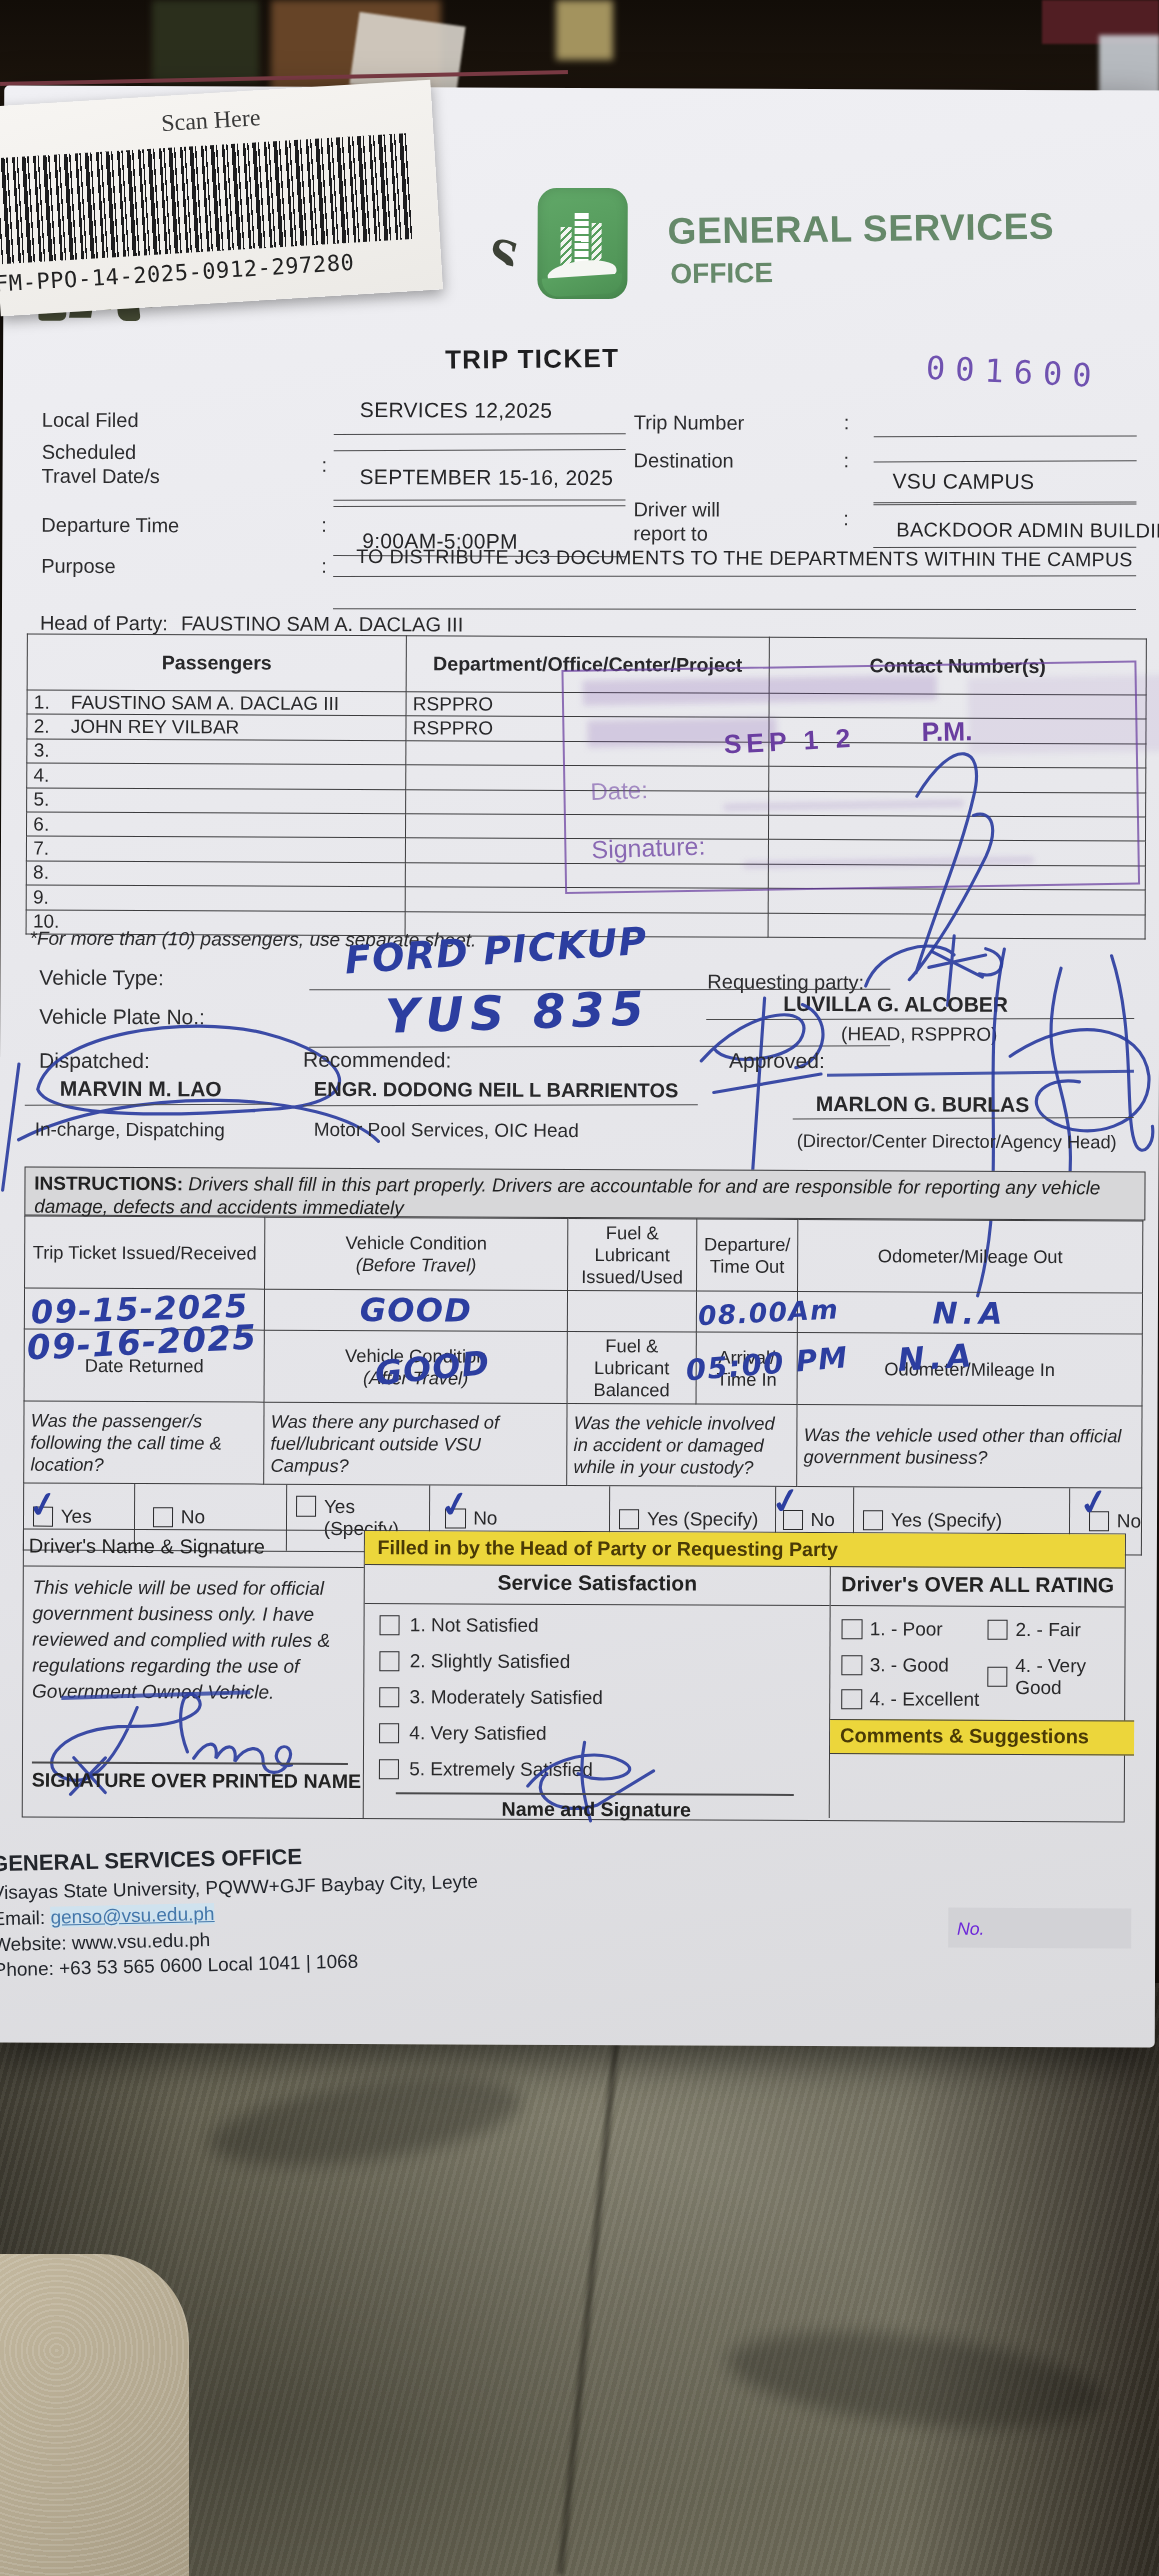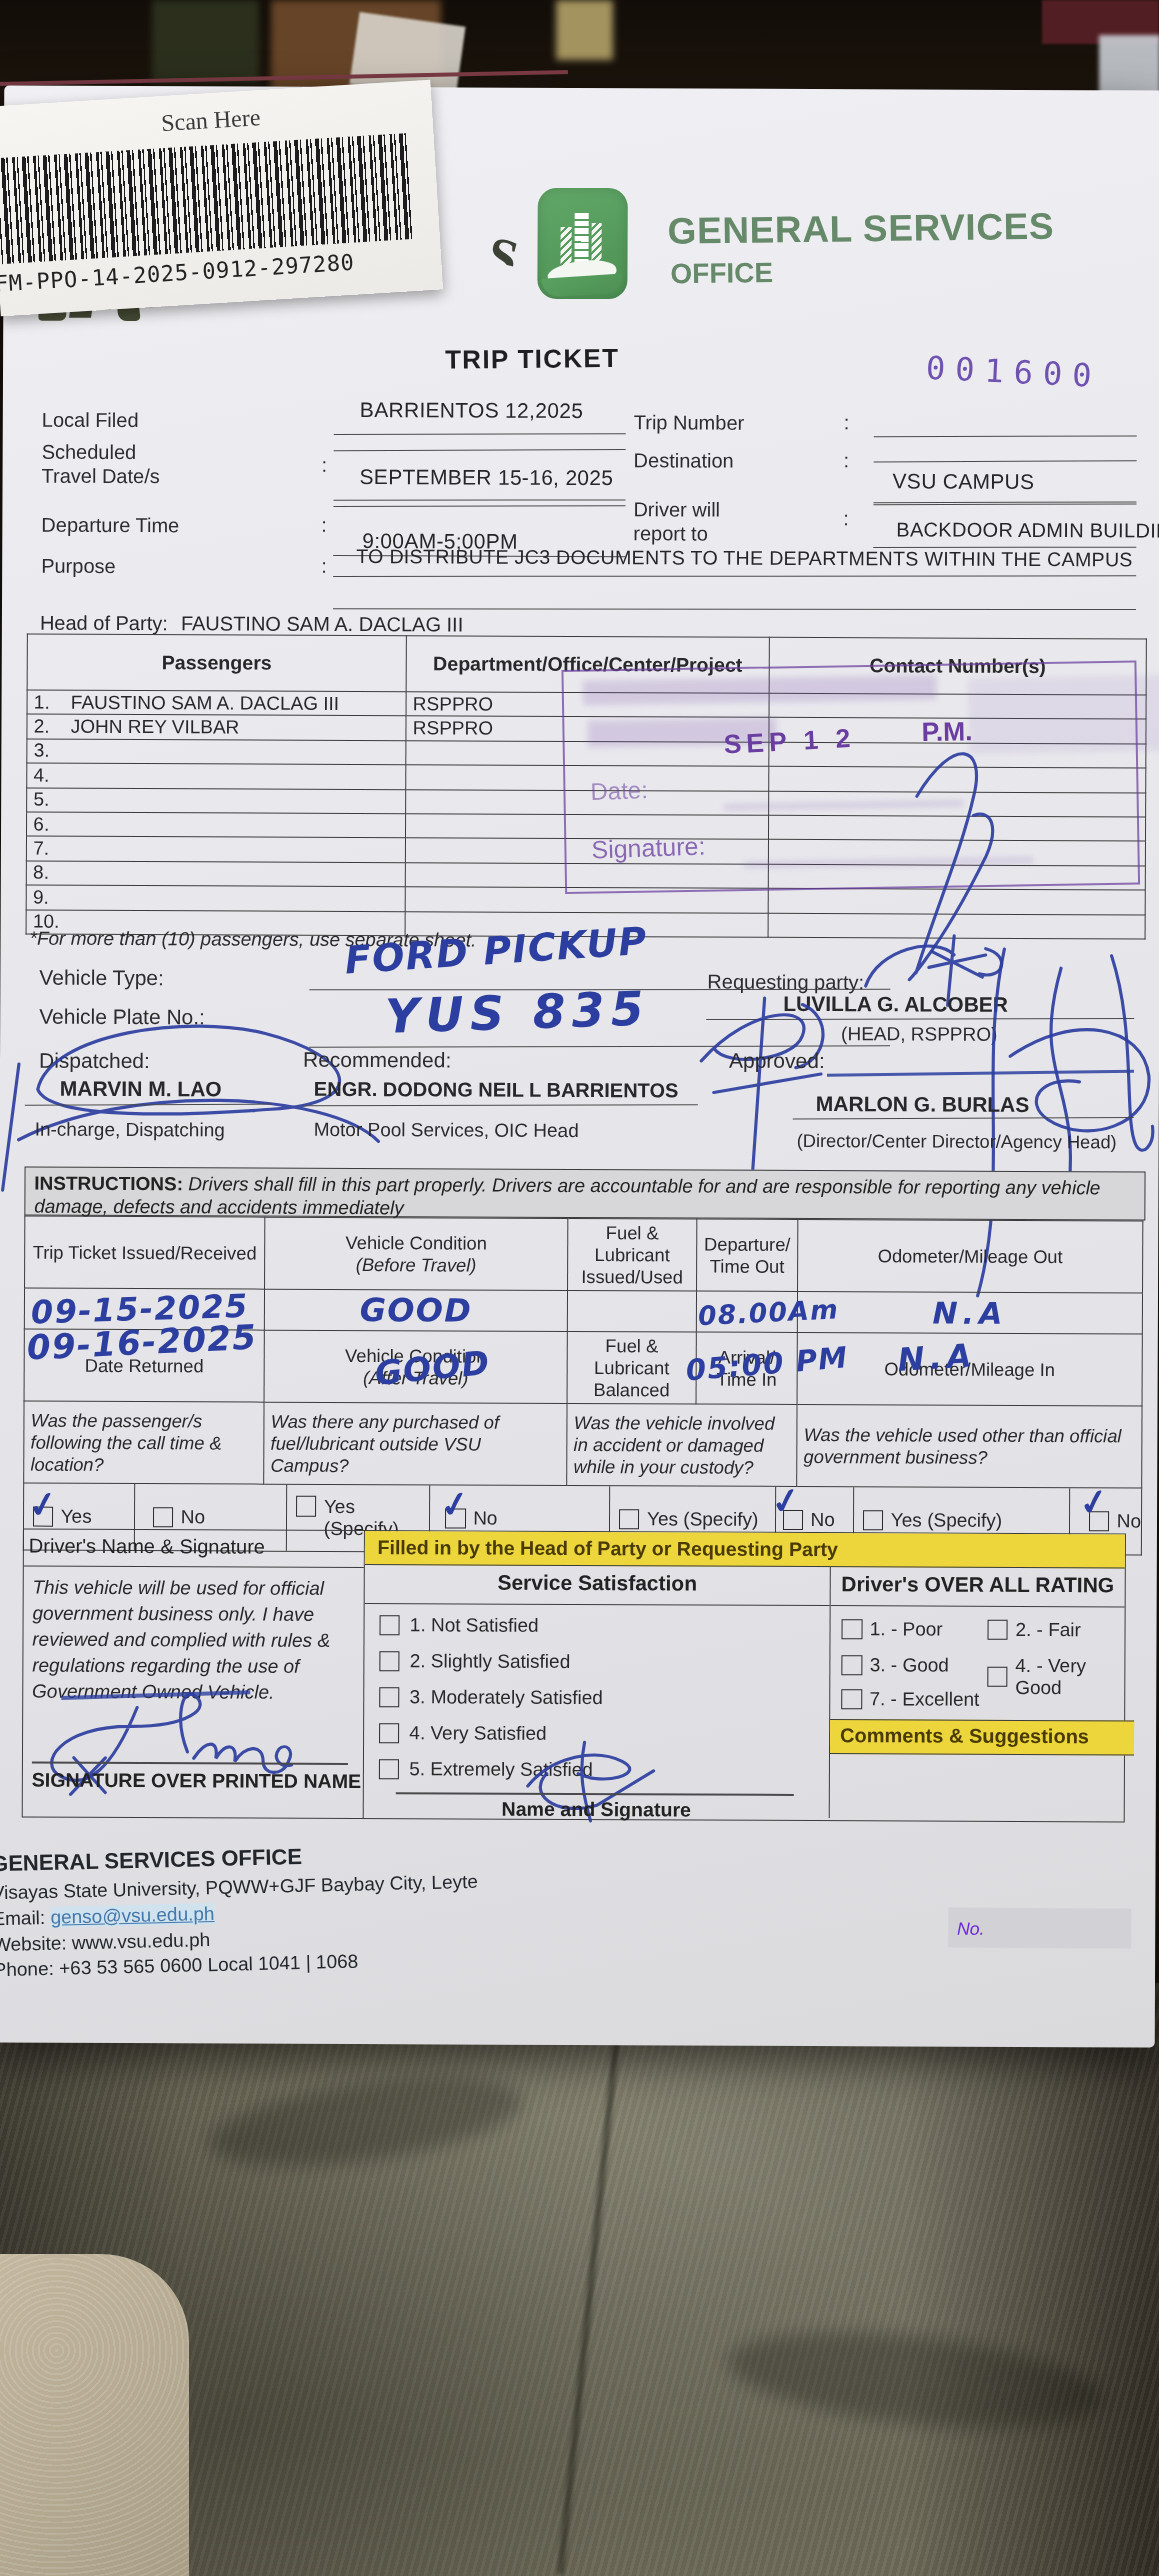--- a/index.html
+++ b/index.html
@@ -92,21 +92,21 @@
       <div class="abs" style="left:10px;top:73px;width:69px;height:23px;background:#f4f6f2;border-radius:50% 60% 40% 50%;transform:rotate(-9deg)"></div>
       <div class="abs" style="left:5px;top:88px;width:80px;height:19px;background:linear-gradient(160deg,#5aa261,#4c9053);border-radius:0 0 16.4px 16.4px;transform:rotate(-4deg)"></div>
     </div>
     <div class="abs" style="left:664px;top:119px;font-size:37px;font-weight:700;letter-spacing:0.6px;color:#66896a;transform:rotate(-1deg)">GENERAL SERVICES</div>
     <div class="abs" style="left:667px;top:169px;font-size:28px;font-weight:700;color:#66896a;transform:rotate(-1deg)">OFFICE</div>
 
     <div class="abs" style="left:442px;top:256px;font-size:26px;font-weight:700;letter-spacing:1.3px;color:#1f1f21;transform:rotate(-.8deg)">TRIP TICKET</div>
     <div class="abs" style="left:923px;top:263px;font-size:32px;letter-spacing:10px;color:#5f3da8;opacity:.88;transform:rotate(2.5deg);font-family:'DejaVu Sans Mono',monospace">001600</div>
 
     <div class="abs lbl" style="left:39px;top:322px">Local Filed</div>
-    <div class="abs val" style="left:357px;top:311px">BARRIENTOS 12,2025</div>
+    <div class="abs val" style="left:357px;top:311px">SERVICES 12,2025</div>
     <div class="ln" style="left:331px;top:346px;width:292px;transform:rotate(-.4deg)"></div>
 
     <div class="abs lbl" style="left:39px;top:354px">Scheduled
 Travel Date/s</div>
     <span class="colon" style="left:319px;top:367px">:</span>
     <div class="ln" style="left:331px;top:362px;width:292px;transform:rotate(-.5deg)"></div>
     <div class="abs val" style="left:357px;top:378px">SEPTEMBER 15-16, 2025</div>
     <div class="ln" style="left:331px;top:412px;width:292px;transform:rotate(-.3deg)"></div>
 
     <div class="abs lbl" style="left:39px;top:427px">Departure Time</div>
@@ -428,21 +428,21 @@
             <div class="opt" style="position:absolute;left:11.4px;top:87px;gap:7.6px">
                 <span class="cbx"></span>
                 <span>3. - Good</span>
               </div>
             <div class="opt" style="position:absolute;left:157px;top:87px;gap:7.6px">
                 <span class="cbx"></span>
                 <span>4. - Very Good</span>
               </div>
             <div class="opt" style="position:absolute;left:11.4px;top:121px;gap:7.6px">
                 <span class="cbx"></span>
-                <span>7. - Excellent</span>
+                <span>4. - Excellent</span>
               </div>
             <div class="yellow" style="position:absolute;left:0;top:152px;width:100%;height:29px;border-top:1.6px solid #3c3c3e;border-bottom:1.6px solid #3c3c3e;font-size:20px;padding:3.8px 0 0 10px">Comments &amp; Suggestions</div>
           </div>
         </div>
       </div>
     </div>
 
     <div class="abs" style="left:-3.8px;top:1759px;transform:rotate(-1.6deg);color:#23262c">
       <div style="font-size:22px;font-weight:700">GENERAL SERVICES OFFICE</div>
       <div style="font-size:19px;margin-top:5px">Visayas State University, PQWW+GJF Baybay City, Leyte</div>

